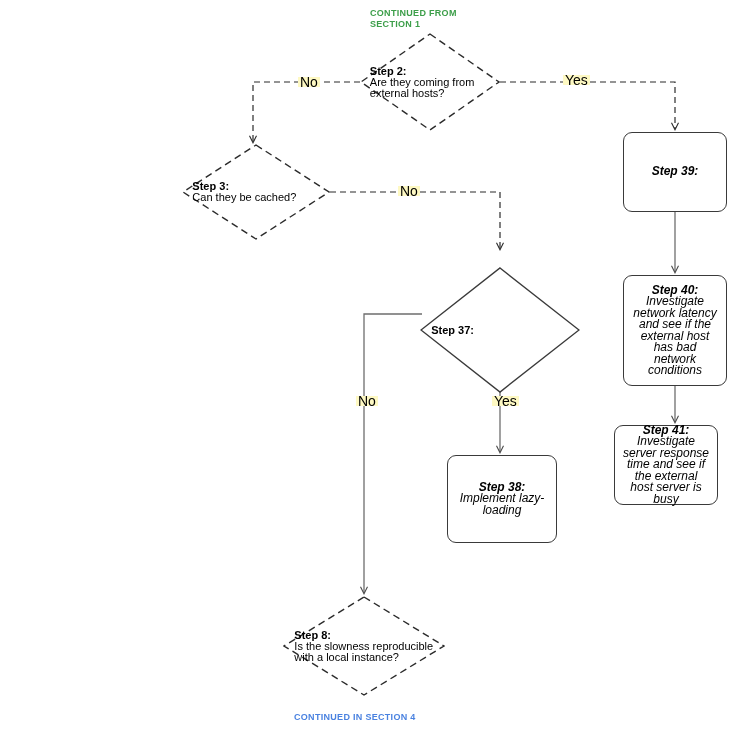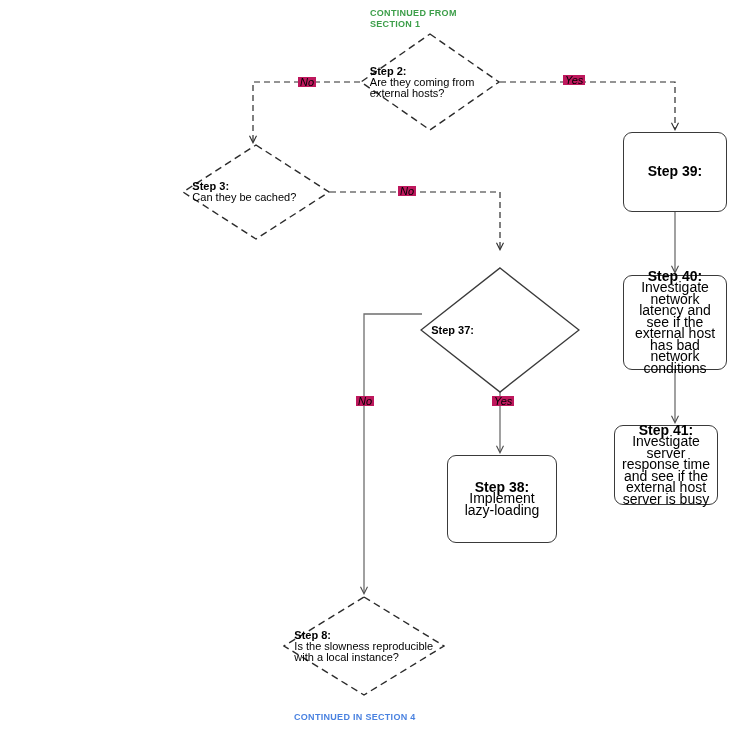--- a/index.html
+++ b/index.html
@@ -81,40 +81,40 @@
     border: 1.4px solid #3a3a3a;
     border-radius: 9px;
     background: #ffffff;
     box-sizing: border-box;
     display: flex;
     align-items: center;
     justify-content: center;
   }
   .proc .label {
     text-align: center;
-    font-size: 14px;
+    font-size: 12px;
     line-height: 11.5px;
     color: #000;
     padding: 0 7px;
+    font-style: italic;
   }
   .proc .label .t {
     font-weight: bold;
     display: block;
   }
 
   
   .edge-label {
     position: absolute;
-    font-size: 11px;
+    font-size: 14px;
     color: #000;
-    background: #be185d;
+    background: #fef9c3;
     padding: 0 2px;
     line-height: 10px;
     white-space: nowrap;
-    font-style: italic;
   }
 </style>
 </head>
 <body>
 
 <div id="canvas">
 
   <svg id="wires" viewBox="0 0 750 740">
     <defs>
       <marker id="ah-dash" markerWidth="9" markerHeight="9" refX="7.2" refY="4.5" orient="auto" markerUnits="userSpaceOnUse">
@@ -199,21 +199,21 @@
       <span>Implement lazy-loading</span>
     </div>
   </div>
 
   <div class="proc" style="left:623px; top:132px; width:104px; height:80px;">
     <div class="label">
       <span class="t">Step 39:</span>
     </div>
   </div>
 
-  <div class="proc" style="left:623px; top:275px; width:104px; height:95px;">
+  <div class="proc" style="left:623px; top:275px; width:104px; height:111px;">
     <div class="label">
       <span class="t">Step 40:</span>
       <span>Investigate network latency and see if the external host has bad network conditions</span>
     </div>
   </div>
 
   <div class="proc" style="left:614px; top:425px; width:104px; height:80px;">
     <div class="label">
       <span class="t">Step 41:</span>
       <span>Investigate server response time and see if the external host server is busy</span>

